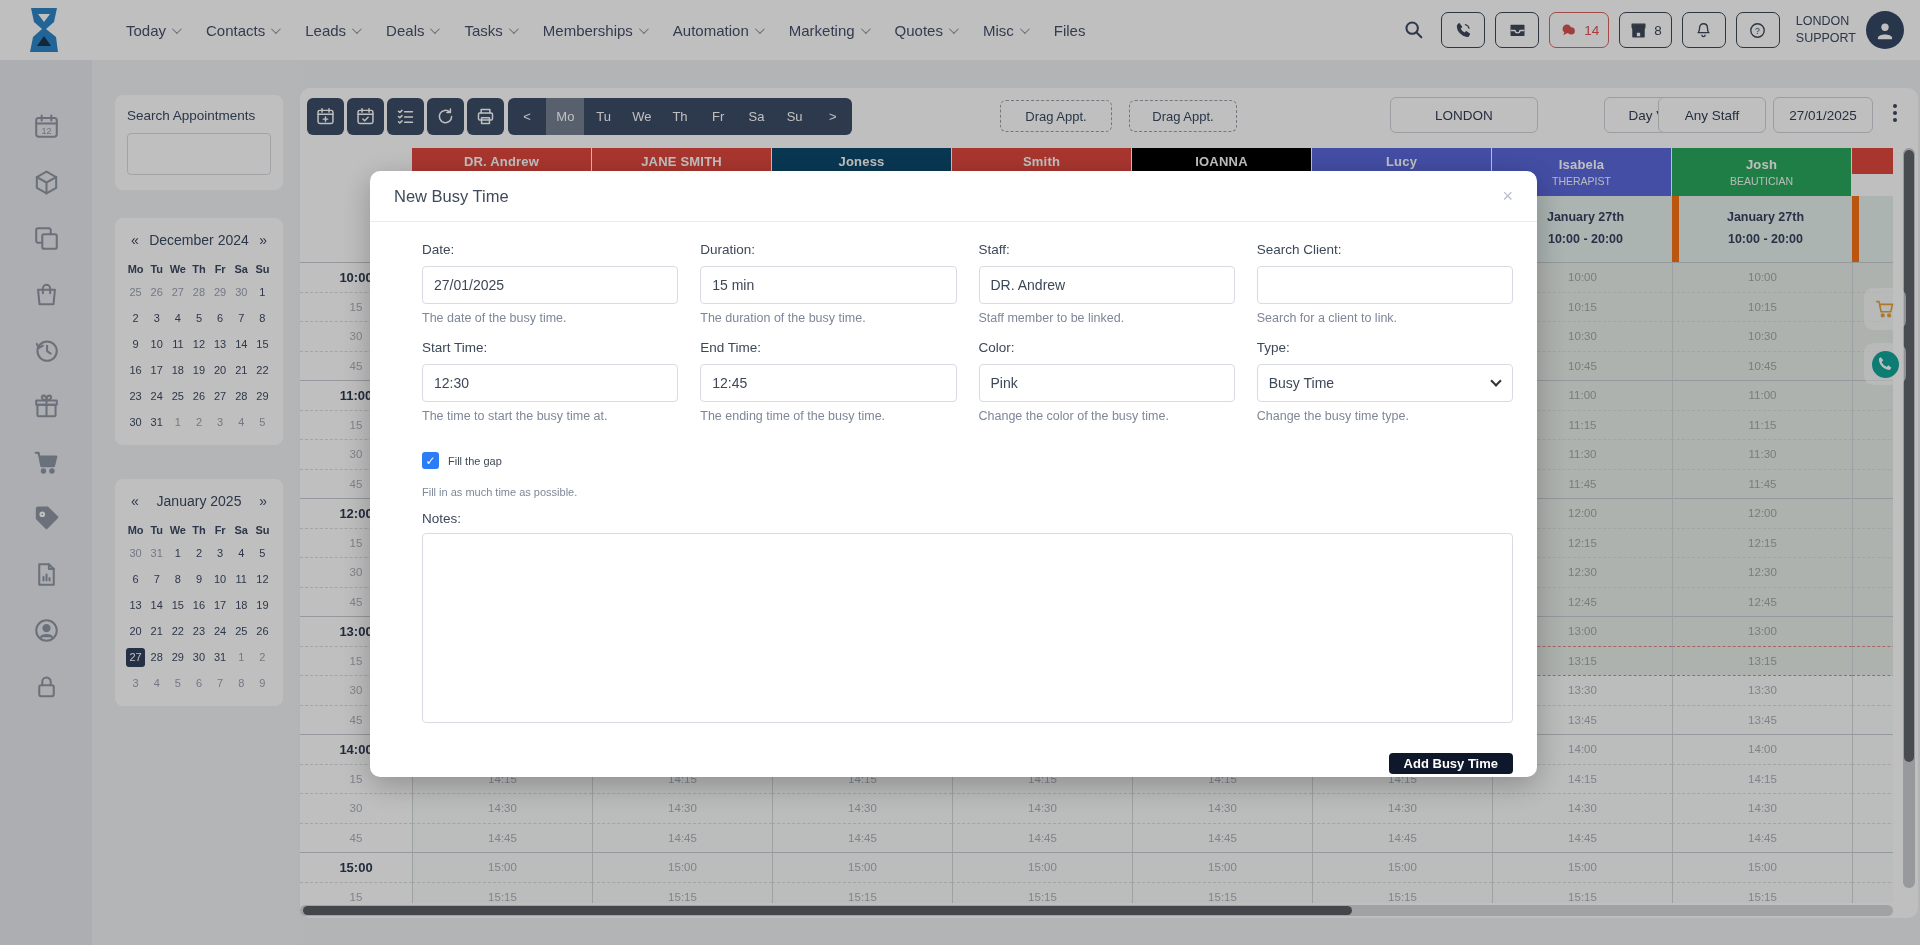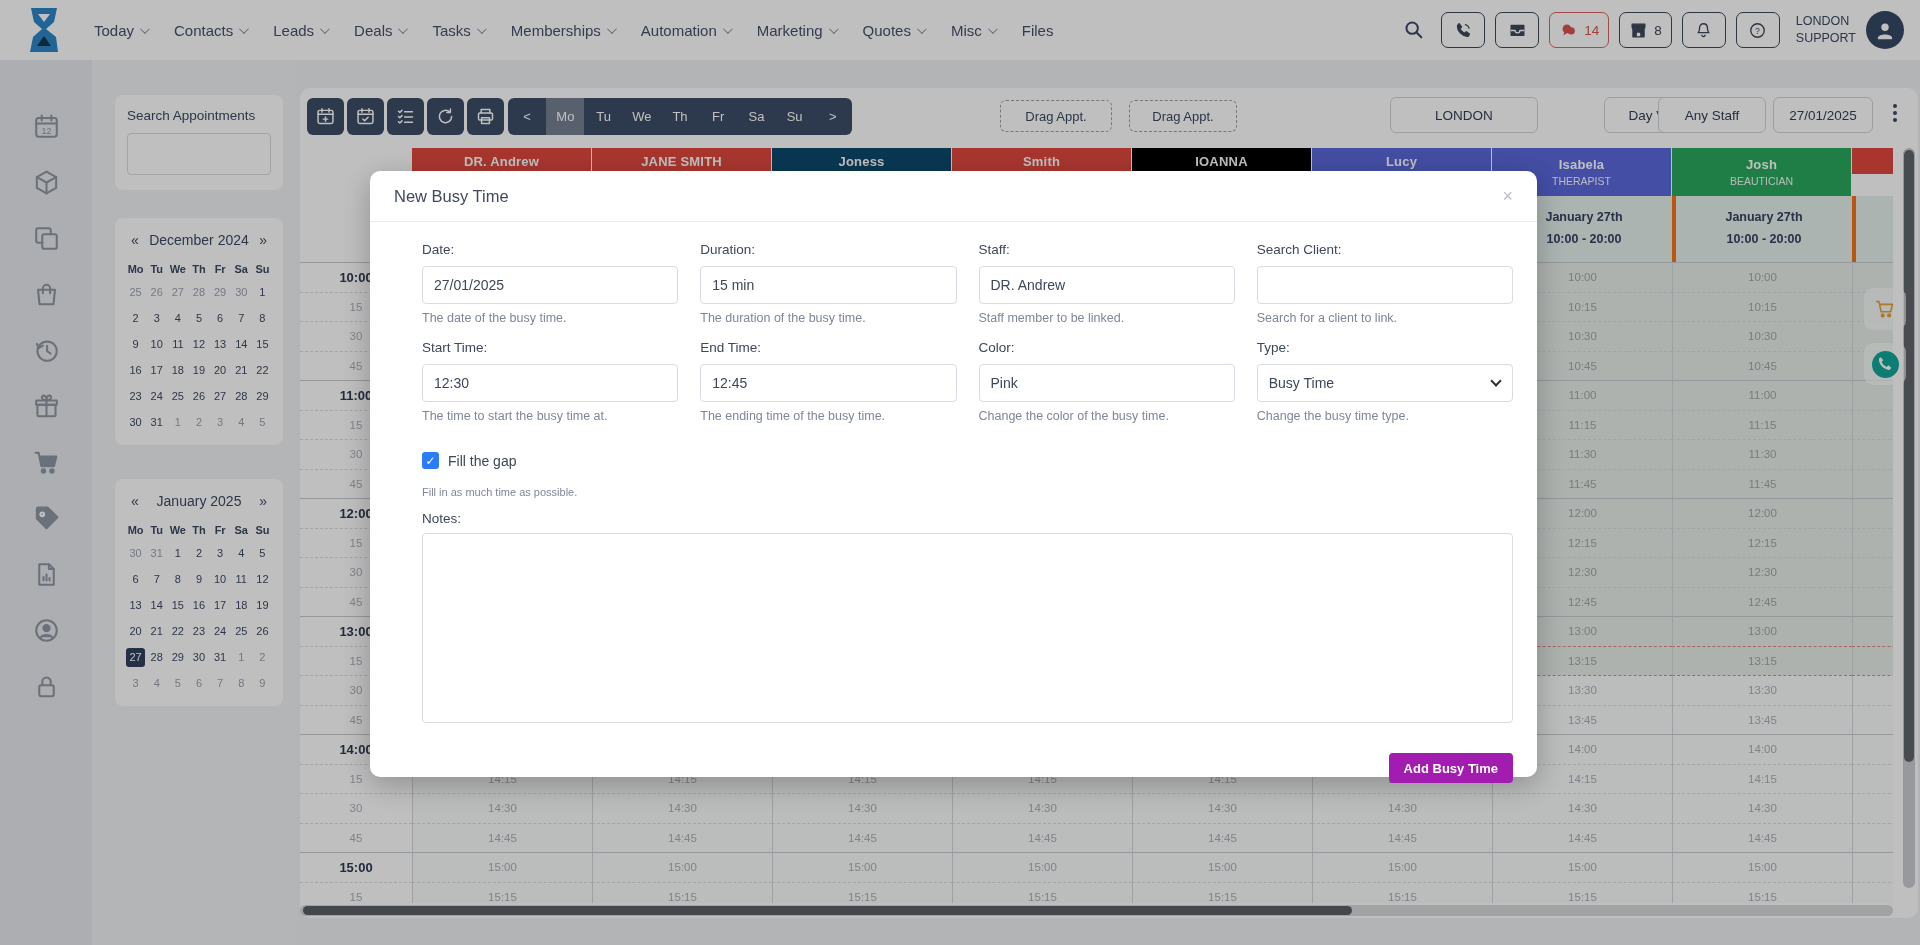--- a/index.html
+++ b/index.html
@@ -4,21 +4,21 @@
 <style>
   * { margin:0; padding:0; box-sizing:border-box; }
   html,body { width:1920px; height:945px; overflow:hidden; background:#e9ebee;
     font-family:"Liberation Sans","DejaVu Sans",sans-serif; color:#3b4a63; }
   .app { position:absolute; inset:0; }
 
   
   .topbar { position:absolute; left:0; top:0; width:1920px; height:60px; background:#ffffff;
     display:flex; align-items:center; z-index:2; }
   .logo { width:40px; height:48px; margin-left:24px; }
-  .main-nav { display:flex; align-items:center; gap:27px; margin-left:30px; }
+  .main-nav { display:flex; align-items:center; gap:27px; margin-left:62px; }
   .nav-item { display:flex; align-items:center; gap:6px; font-size:15px; color:#46516b; cursor:pointer; white-space:nowrap; }
   .chev { width:7px; height:7px; border-right:1.5px solid #8b93a6; border-bottom:1.5px solid #8b93a6;
     transform:rotate(45deg) translateY(-2px); display:inline-block; }
   .top-right { margin-left:auto; display:flex; align-items:center; gap:10px; padding-right:16px; }
   .search-glyph { width:22px; height:22px; color:#3b4a63; margin-right:6px; }
   .tool-box { height:36px; min-width:44px; padding:0 9px; border:1.5px solid #3c4858; border-radius:7px;
     display:flex; align-items:center; justify-content:center; gap:6px; color:#3c4858; background:#fff; }
   .tool-box svg { width:19px; height:19px; }
   .tool-box .count { font-size:13.5px; }
   .tool-box.accent { border-color:#d9655f; color:#d9534f; }
@@ -77,21 +77,21 @@
   .g-row { height:29.5px; display:flex; align-items:center; justify-content:center; }
   .g-row.hour { font-size:13px; font-weight:bold; color:#2e3a50; border-top:1px solid #c7cbd0; }
   .g-row.minute { font-size:11.5px; color:#a9b0ba; border-top:1px dashed #d8dbde; }
   .cols { position:absolute; left:112px; top:0; width:1481px; height:755px; overflow:hidden; white-space:nowrap; }
   .col { display:inline-block; vertical-align:top; width:180px; height:755px; position:relative; }
   .colhead { position:absolute; left:0; top:0; width:179px; color:#fff; text-align:center;
     display:flex; flex-direction:column; align-items:center; justify-content:center; }
   .colhead .nm { font-size:13px; font-weight:bold; letter-spacing:.2px; }
   .colhead .role { font-size:10.5px; margin-top:3px; opacity:.95; }
   .subhead { position:absolute; left:0; top:48px; width:180px; height:66px; background:#e4f0ed;
-    border-left:4px solid #f97316; text-align:center; padding-top:11px; }
+    border-left:7px solid #f97316; text-align:center; padding-top:11px; }
   .subhead div { font-size:12.5px; font-weight:bold; color:#36425e; line-height:1.75; }
   .cells { position:absolute; left:0; top:114px; width:180px; }
   .cell { height:29.5px; border-left:1px solid #d3d7da; display:flex; align-items:center; justify-content:center;
     font-size:11.5px; cursor:pointer; }
   .cell.shaded { background:#e7eeea; color:#9fa8a8; }
   .cell.plain  { background:#fafbfb; color:#a9b0b8; }
   .cell.hour { border-top:1px solid #c7cbd0; }
   .cell.minute { border-top:1px dashed #d8dbde; }
   .cell.nowline { border-top:1px dashed #dd8880 !important; }
 
@@ -123,27 +123,27 @@
     font-size:14px; color:#3c4858; padding:0 11px; outline:none; background:#fff;
     font-family:"Liberation Sans","DejaVu Sans",sans-serif; }
   .field .helper { font-size:12.5px; color:#7e8798; margin:7px 0 15px; }
   .selwrap { position:relative; }
   .selwrap select { appearance:none; -webkit-appearance:none; }
   .selwrap .caret { position:absolute; right:13px; top:13px; width:8px; height:8px;
     border-right:2px solid #333; border-bottom:2px solid #333; transform:rotate(45deg); pointer-events:none; }
   .cb-row { display:flex; align-items:center; gap:9px; margin-top:14px; }
   .cb { width:17px; height:17px; border-radius:3px; background:#2b7cf7; color:#fff; font-size:12px;
     display:flex; align-items:center; justify-content:center; cursor:pointer; }
-  .cb-label { font-size:14px; color:#3c4858; }
+  .cb-label { font-size:11px; color:#3c4858; }
   .cb-helper { font-size:11px; color:#7e8798; margin-top:17px; }
   .notes-label { font-size:13.5px; color:#3c4858; margin-top:13px; }
   .notes { width:100%; height:190px; margin-top:7px; border:1px solid #d8dce2; border-radius:4px; resize:none;
     outline:none; font-family:"Liberation Sans","DejaVu Sans",sans-serif; font-size:13px; padding:8px; }
   .modal-foot { display:flex; justify-content:flex-end; padding:26px 24px 0; }
-  .submit { background:#a21caf; color:#fff; border:none; border-radius:4px; height:30px; padding:0 15px;
+  .submit { background:#0f172a; color:#fff; border:none; border-radius:4px; height:21px; padding:0 15px;
     font-size:13px; font-weight:bold; cursor:pointer; font-family:"Liberation Sans","DejaVu Sans",sans-serif; }
 </style>
 </head>
 <body>
 
 <div class="app">
 
   <header class="topbar">
     <svg class="logo" viewBox="0 0 40 48">
       <path d="M7 2h26l-3 14-8 7 10 8 2 15H6l3-15 9-8-8-7z" fill="#2e86c8"></path>

